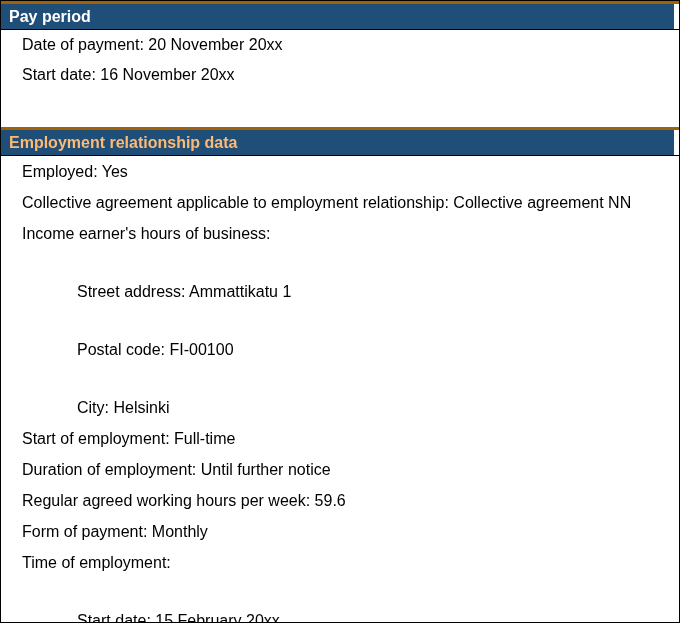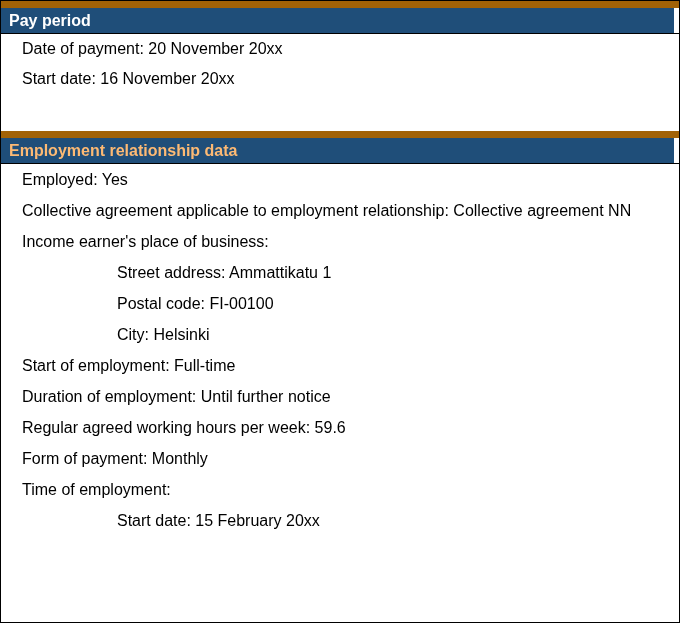--- a/index.html
+++ b/index.html
@@ -25,21 +25,21 @@
     width: 680px;
     height: 623px;
     margin: 0;
     border: 1px solid #000000;
     background: #ffffff;
     overflow: hidden;
   }
   .band {
     box-sizing: content-box;
     height: 25px;
-    border-top: 7px solid #a16207;
+    border-top: 3px solid #a16207;
     border-bottom: 1px solid #000000;
     background: #ffffff;
   }
   .band-fill {
     height: 100%;
     margin-right: 5px;            
     background: #1F4E79;
     display: flex;
     align-items: center;
     padding-left: 8px;
@@ -55,21 +55,22 @@
     height: 30px;
     display: flex;
     align-items: center;
     padding-left: 21px;
     font-size: 16px;
     line-height: 1;
     white-space: nowrap;
   }
   .sec2 .row { height: 31px; }
   .row.indent {
-    padding-left: 116px;
+    padding-left: 76px;
+    margin-top: 27px;
   }
   .gap-between-sections {
     height: 37px;
   }
 </style>
 </head>
 <body>
 
 <div class="doc">
   <div class="table">
@@ -89,21 +90,21 @@
 
     <div class="band">
       <div class="band-fill" style="background: rgb(31, 78, 121);">
         <span class="band-title" style="color: #fdba74;">Employment relationship data</span>
       </div>
     </div>
 
     <div class="sec2">
       <div class="row">Employed: Yes</div>
       <div class="row">Collective agreement applicable to employment relationship: Collective agreement NN</div>
-      <div class="row">Income earner's place of business:</div>
+      <div class="row">Income earner's hours of business:</div>
       <div class="row indent">Street address: Ammattikatu 1</div>
       <div class="row indent">Postal code: FI-00100</div>
       <div class="row indent">City: Helsinki</div>
       <div class="row">Start of employment: Full-time</div>
       <div class="row">Duration of employment: Until further notice</div>
       <div class="row">Regular agreed working hours per week: 59.6</div>
       <div class="row">Form of payment: Monthly</div>
       <div class="row">Time of employment:</div>
       <div class="row indent">Start date: 15 February 20xx</div>
     </div>

